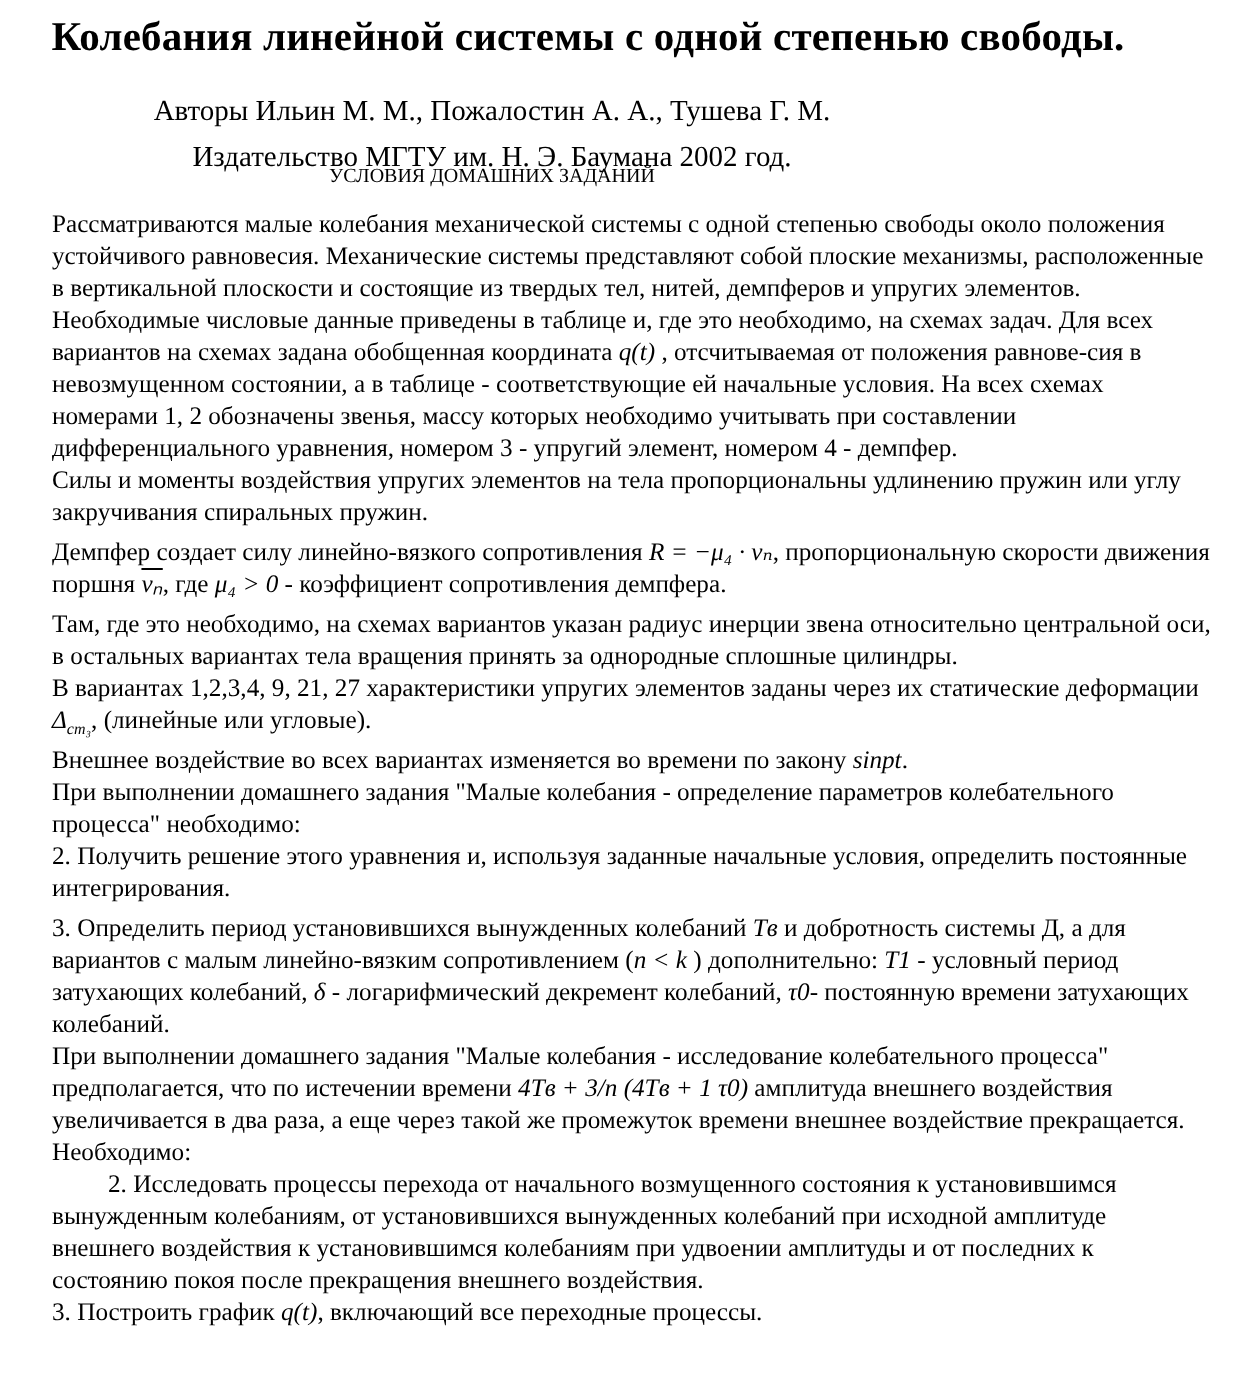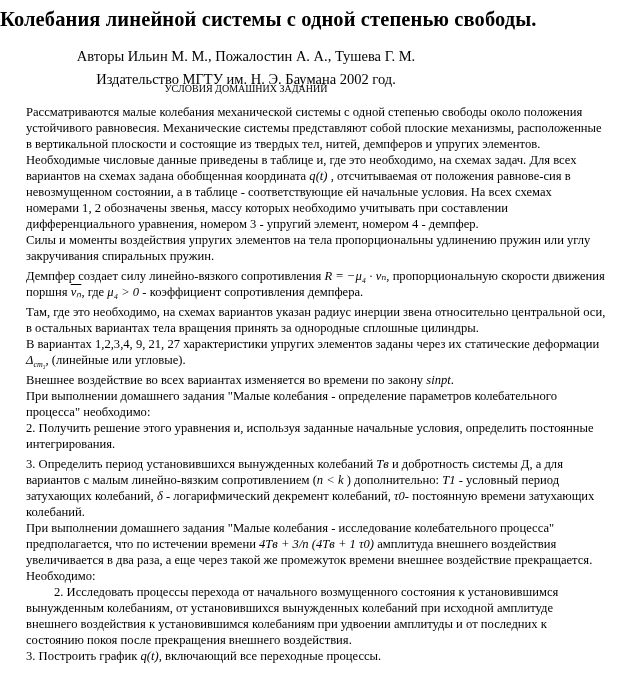--- a/index.html
+++ b/index.html
@@ -2,21 +2,21 @@
 <html><head>
 <meta charset="utf-8">
 <style>
   html, body { margin: 0; padding: 0; background: #ffffff; }
   body {
     width: 620px; height: 692px; overflow: hidden;
     font-family: "Liberation Serif", "DejaVu Serif", serif;
     color: #000000; position: relative;
   }
   .title {
-    position: absolute; left: 0; top: 8px; width: 564px; 
+    position: absolute; left: 12px; top: 8px; width: 564px; text-align: center;
     font-size: 20.5px; font-weight: bold; letter-spacing: 0.1px;
   }
   .hdr {
     position: absolute; left: 0; width: 492px; text-align: center;
     font-size: 14.5px;
   }
   .hdr.small { font-size: 10px; }
   .body {
     position: absolute; left: 26px; top: 104px; width: 580px;
     font-size: 12.6px; line-height: 16px;

